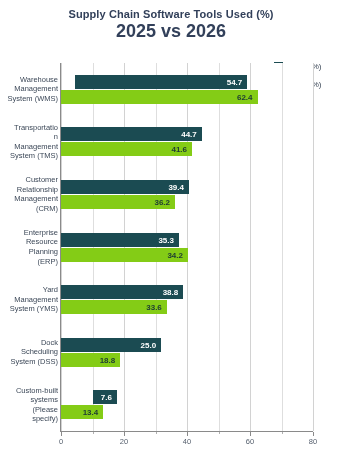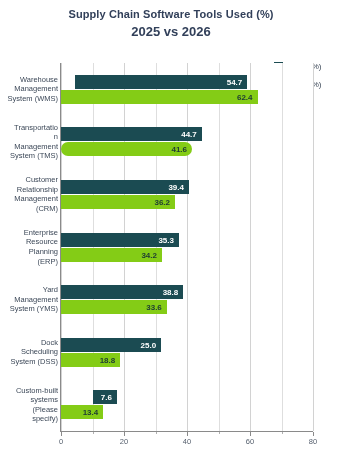--- a/index.html
+++ b/index.html
@@ -22,21 +22,21 @@
     text-align: center;
   }
   #chart-title {
     font-size: 11px;
     font-weight: bold;
     color: #32405a;
     letter-spacing: .1px;
     line-height: 17px;
   }
   #chart-subtitle {
-    font-size: 13px;
+    font-size: 18px;
     font-weight: bold;
     color: #32405a;
     line-height: 17px;
   }
 
   
   #legend {
     position: absolute;
     top: 60px; left: 274px;
   }
@@ -194,41 +194,41 @@
       <div class="bar s2026" style="left: 61px; top: 89.7857px; width: 196.56px;">
         <span class="bar-value">62.4</span>
       </div>
       <div class="cat-label" style="top: 122.657px;">Transportatio
 n
 Management
 System (TMS)</div>
       <div class="bar s2025" style="left: 61px; top: 127.357px; width: 140.805px;">
         <span class="bar-value">44.7</span>
       </div>
-      <div class="bar s2026" style="left: 61px; top: 142.357px; width: 131.04px; border-radius: 7px;">
+      <div class="bar s2026" style="left: 61px; top: 142.357px; width: 131.04px;">
         <span class="bar-value">41.6</span>
       </div>
       <div class="cat-label" style="top: 175.229px;">Customer
 Relationship
 Management
 (CRM)</div>
       <div class="bar s2025" style="left: 61px; top: 179.929px; width: 128px;">
         <span class="bar-value">39.4</span>
       </div>
       <div class="bar s2026" style="left: 61px; top: 194.929px; width: 114.03px;">
         <span class="bar-value">36.2</span>
       </div>
       <div class="cat-label" style="top: 227.8px;">Enterprise
 Resource
 Planning
 (ERP)</div>
       <div class="bar s2025" style="left: 61px; top: 232.5px; width: 118px;">
         <span class="bar-value">35.3</span>
       </div>
-      <div class="bar s2026" style="left: 61px; top: 247.5px; width: 101px; text-decoration: underline;">
+      <div class="bar s2026" style="left: 61px; top: 247.5px; width: 127px; text-decoration: underline;">
         <span class="bar-value">34.2</span>
       </div>
       <div class="cat-label" style="top: 285.171px;">Yard
 Management
 System (YMS)</div>
       <div class="bar s2025" style="left: 61px; top: 285.071px; width: 122.22px;">
         <span class="bar-value">38.8</span>
       </div>
       <div class="bar s2026" style="left: 61px; top: 300.071px; width: 105.84px;">
         <span class="bar-value">33.6</span>

